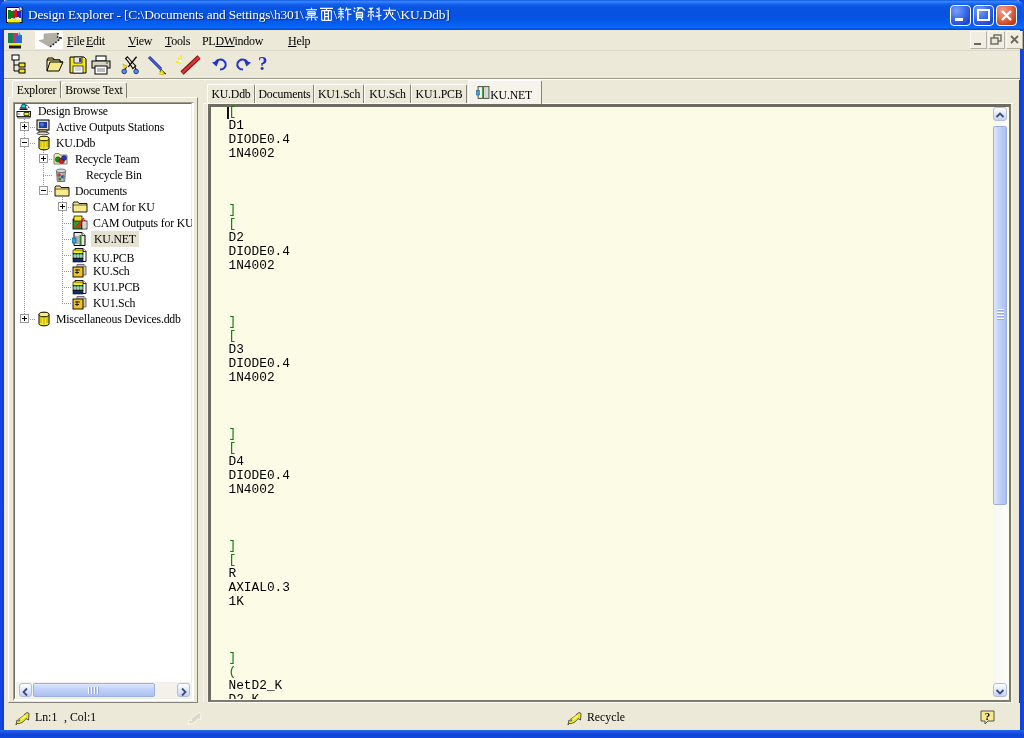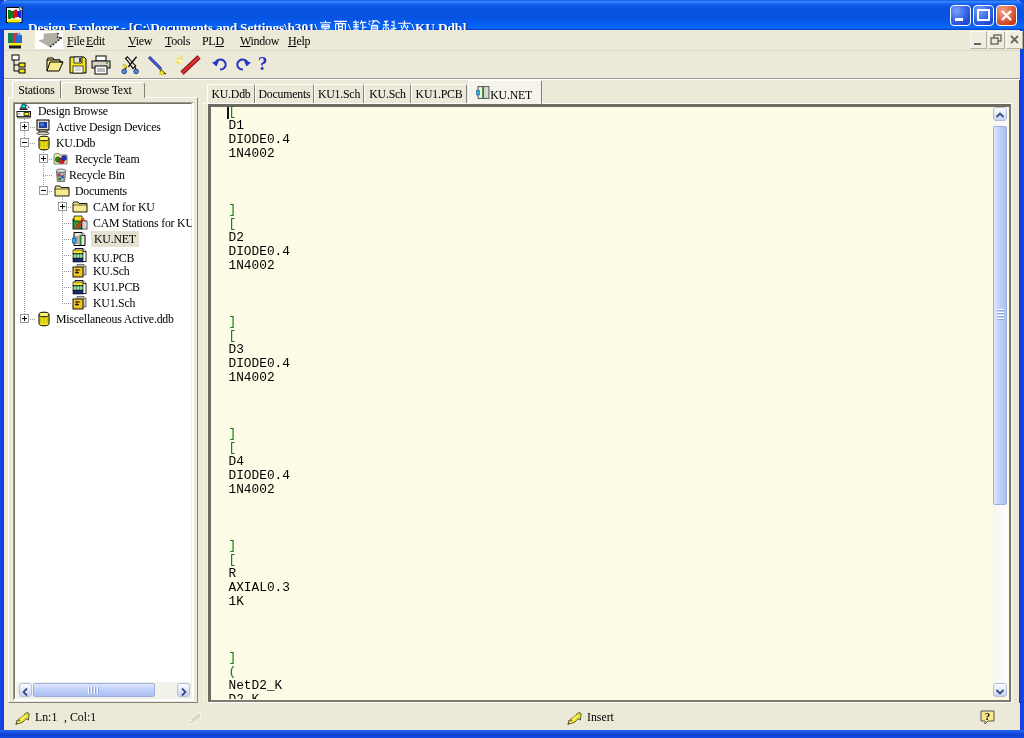--- a/index.html
+++ b/index.html
@@ -3,21 +3,21 @@
 *{margin:0;padding:0;box-sizing:border-box}
 html,body{width:1024px;height:738px;overflow:hidden}
 body{font-family:"Liberation Serif",serif;background:#ECE9D8;position:relative}
 .abs{position:absolute}
 
 #bL{left:0;top:0;width:4px;height:738px;background:linear-gradient(90deg,#1447E6,#0E3ED6)}
 #bR{right:0;top:0;width:5px;height:738px;background:linear-gradient(90deg,#0E3ED6,#1447E6)}
 
 #title{left:0;top:0;width:1024px;height:30px;border-radius:8px 8px 0 0;
 background:linear-gradient(180deg,#0b50dc 0%,#3585fb 4%,#2d7cf8 8%,#1560ec 14%,#0a54e2 24%,#0752e0 55%,#0659ea 72%,#0663f6 85%,#076afe 92%,#0a51d8 97%,#0040c0 100%)}
-#title .txt{position:absolute;left:28px;top:20px;color:#fff;font-weight:bold;font-size:13.4px;letter-spacing:-0.18px;white-space:nowrap;text-shadow:1px 1px 1px #03277c}
+#title .txt{position:absolute;left:28px;top:7px;color:#fff;font-weight:normal;font-size:13.4px;letter-spacing:-0.18px;white-space:nowrap;text-shadow:1px 1px 1px #03277c}
 .cjk{vertical-align:-2px}
 .cjk path{stroke:#fff;stroke-width:1.15;fill:none}
 .tbtn{position:absolute;top:5px;width:21px;height:21px;border-radius:4px;border:1px solid #fff}
 .tbtn svg{position:absolute;left:0;top:0}
 #btnMin{left:950px;background:radial-gradient(circle at 30% 25%,#7ba0f4,#3b6ced 45%,#1f47d0 80%,#2a55dd)}
 #btnMax{left:973px;background:radial-gradient(circle at 30% 25%,#7ba0f4,#3b6ced 45%,#1f47d0 80%,#2a55dd)}
 #btnCls{left:996px;background:radial-gradient(circle at 30% 25%,#f0a088,#e36b4d 45%,#c33a14 80%,#d04a22)}
 
 #menubar{left:4px;top:30px;width:1016px;height:21px;background:#ECE9D8}
 .mitem{position:absolute;top:3.5px;font-size:12px;letter-spacing:-0.3px;color:#000;white-space:nowrap}
@@ -27,21 +27,21 @@
 
 #toolbar{left:4px;top:51px;width:1016px;height:27px;background:#ECE9D8}
 .tico{position:absolute;top:3px;width:22px;height:22px}
 
 #groove1{left:4px;top:78px;width:1016px;height:1px;background:#9c9a8c}
 #groove2{left:4px;top:79px;width:1016px;height:1px;background:#fff}
 
 #lpane{left:8px;top:97px;width:190px;height:606px;background:#ECE9D8;border-top:1px solid #fff;border-left:1px solid #fff;border-right:1px solid #848279;border-bottom:1px solid #848279}
 .ltab{position:absolute;background:#ECE9D8;border-top:1px solid #fff;border-left:1px solid #fff;border-right:1px solid #848279;border-radius:3px 3px 0 0;font-size:11.8px;text-align:center;white-space:nowrap;letter-spacing:-0.2px}
 #ltab1{left:12px;top:80px;width:49px;height:18px;padding-top:2px;z-index:3}
-#ltab2{left:61px;top:82px;width:84px;height:16px;z-index:2}
+#ltab2{left:61px;top:82px;width:66px;height:16px;z-index:2}
 
 #tree{left:13px;top:102px;width:181px;height:599px;border:1px solid #fff;border-top-color:#9d9a8d;border-left-color:#9d9a8d;background:#fff}
 #treein{position:absolute;left:14px;top:103px;width:178px;height:596px;border:1px solid #f1efe2;border-top-color:#716f64;border-left-color:#716f64;background:#fff;overflow:hidden}
 .trow{position:absolute;left:0;font-size:11.8px;letter-spacing:-0.2px;white-space:nowrap;height:16px;line-height:16px}
 .pm{position:absolute;width:9px;height:9px;border:1px solid #9a9a9a;background:#fff}
 .pm i{position:absolute;background:#000}
 .pm .h{left:1px;top:3px;width:5px;height:1px}
 .pm .v{left:3px;top:1px;width:1px;height:5px}
 .ticon{position:absolute;width:16px;height:16px}
 .vdot{position:absolute;width:1px;background-image:linear-gradient(180deg,#9a9a9a 50%,transparent 50%);background-size:1px 2px}
@@ -130,21 +130,21 @@
     <svg width="28" height="18">
         <path d="M9 3 L23 2 L22.5 7 L27 6.5 L15 16 L4 9.5 L9 8.5 Z" fill="#b2b0a4" stroke="#98968a" stroke-width="0.5"></path>
         <path d="M23 2 L22.5 7 L27 6.5 L15 16" fill="none" stroke="#111" stroke-width="1.5" stroke-dasharray="1.5 1.8"></path>
       </svg>
   </div>
   <div class="mitem" style="left:63px"><u>F</u>ile</div>
   <div class="mitem" style="left:82px"><u>E</u>dit</div>
   <div class="mitem" style="left:124px"><u>V</u>iew</div>
   <div class="mitem" style="left:161px"><u>T</u>ools</div>
   <div class="mitem" style="left:198px">PL<u>D</u></div>
-  <div class="mitem" style="left:236px"><u>W</u>indow</div>
+  <div class="mitem" style="left:220px"><u>W</u>indow</div>
   <div class="mitem" style="left:284px"><u>H</u>elp</div>
   <div id="mdiMin"><svg width="15" height="15">
         <rect x="3" y="11" width="7" height="2" fill="#6a685e"></rect>
       </svg></div>
   <div id="mdiMax"><svg width="15" height="15">
         <rect x="5" y="3" width="7" height="6" fill="none" stroke="#6a685e" stroke-width="1.4"></rect>
         <rect x="2" y="6" width="7" height="6" fill="#ECE9D8" stroke="#6a685e" stroke-width="1.4"></rect>
       </svg></div>
   <div id="mdiCls"><svg width="15" height="15">
         <path d="M4 4 L11 11 M11 4 L4 11" stroke="#6a685e" stroke-width="1.8"></path>
@@ -203,21 +203,21 @@
     </svg>
   <svg class="tico" style="left:228px" viewBox="0 0 22 22">
       <path d="M15.5 8 C13 4.5 7.5 4.5 5.5 9 C4.5 12.5 7 15.5 11 15.5" fill="none" stroke="#2336c8" stroke-width="2"></path>
       <path d="M19 8.5 L12 6.5 L14.5 12.5 Z" fill="#2336c8"></path>
     </svg>
   <div class="abs" style="left:254px;top:2px;width:18px;height:21px;color:#2233cc;font-weight:bold;font-size:19px;font-family:'Liberation Serif',serif">?</div>
 </div>
 <div class="abs" id="groove1"></div>
 <div class="abs" id="groove2"></div>
 <div class="abs" id="lpane"></div>
-<div class="ltab" id="ltab1">Stations</div>
+<div class="ltab" id="ltab1">Explorer</div>
 <div class="ltab" id="ltab2">Browse Text</div>
 <div class="abs" id="tree"></div>
 <div class="abs" id="treein"></div>
 
 <div class="vdot" style="left:24px;top:119px;height:196px"></div>
 <div class="vdot" style="left:43px;top:150px;height:36px"></div>
 <div class="vdot" style="left:62px;top:197px;height:106px"></div>
 <div class="hdot" style="left:30px;top:127px;width:5px"></div>
 <div class="hdot" style="left:30px;top:143px;width:5px"></div>
 <div class="hdot" style="left:49px;top:159px;width:4px"></div>
@@ -340,33 +340,33 @@
     <rect x="1" y="4" width="10" height="10" fill="#f0c224" stroke="#000" stroke-width="0.9"></rect>
     <path d="M3 7 H8 M3 9.5 L7 9.5 M5 6 V11" stroke="#222" stroke-width="1"></path>
   </svg>
 <svg class="ticon" style="left:36px;top:311px" viewBox="0 0 16 16">
     <path d="M3 3.5 L3 12.5 A5 2.3 0 0 0 13 12.5 L13 3.5 Z" fill="#f5e620" stroke="#000" stroke-width="1"></path>
     <ellipse cx="8" cy="3.5" rx="5" ry="2.3" fill="#faf27a" stroke="#000" stroke-width="1"></ellipse>
     <path d="M5 5.6 V12 M8 6.2 V13 M11 5.6 V12" stroke="#b8a800" stroke-width="1" fill="none"></path>
   </svg>
 
 <div class="trow" style="left:38px;top:103px">Design Browse</div>
-<div class="trow" style="left:56px;top:119px">Active Design Devices</div>
+<div class="trow" style="left:56px;top:119px">Active Outputs Stations</div>
 <div class="trow" style="left:56px;top:135px">KU.Ddb</div>
 <div class="trow" style="left:75px;top:151px">Recycle Team</div>
-<div class="trow" style="left:69px;top:167px">Recycle Bin</div>
+<div class="trow" style="left:86px;top:167px">Recycle Bin</div>
 <div class="trow" style="left:75px;top:183px">Documents</div>
 <div class="trow" style="left:93px;top:199px">CAM for KU</div>
-<div class="trow" style="left:93px;top:215px;width:99px;overflow:hidden">CAM Stations for KU</div>
+<div class="trow" style="left:93px;top:215px;width:99px;overflow:hidden">CAM Outputs for KU</div>
 <div class="trow selrow" style="left:91px;top:231px;padding:0 3px">KU.NET</div>
 <div class="trow" style="left:93px;top:250px">KU.PCB</div>
 <div class="trow" style="left:93px;top:263px">KU.Sch</div>
 <div class="trow" style="left:93px;top:279px">KU1.PCB</div>
 <div class="trow" style="left:93px;top:295px">KU1.Sch</div>
-<div class="trow" style="left:56px;top:311px">Miscellaneous Active.ddb</div>
+<div class="trow" style="left:56px;top:311px">Miscellaneous Devices.ddb</div>
 <div class="abs" id="lhsb">
   <div class="sbBtn" style="left:3px;top:1px;width:13px;height:14px"><svg width="11" height="12">
         <path class="chev" d="M7 2.5 L3.5 6 L7 9.5"></path>
       </svg></div>
   <div class="sbThumbH" style="left:17px;top:1px;width:122px;height:14px">
     <div class="gripH" style="left:55px"></div>
       <div class="gripH" style="left:58px"></div>
       <div class="gripH" style="left:61px"></div>
       <div class="gripH" style="left:64px"></div>
   </div>
@@ -462,21 +462,21 @@
     </svg>
   <div class="sbtxt" style="left:31px">Ln:1</div>
   <div class="sbtxt" style="left:60px">, Col:1</div>
   <svg class="abs" style="left:183px;top:8px" width="18" height="16" viewBox="0 0 18 16">
       <path d="M1 14 L2 9 C3 10 4 10 5 9.5 L3.5 8 L12 1.5 L14 2.5 L13.5 9 L11 7.5 C9 11 5 13 2 12.5 Z" fill="#dbd8c9" stroke="#fbfaf4" stroke-width="0.9"></path>
     </svg>
   <svg class="abs" style="left:563px;top:8px" width="18" height="16" viewBox="0 0 18 16">
       <path d="M1 14 L2 9 C3 10 4 10 5 9.5 L3.5 8 L12 1.5 L14 2.5 L13.5 9 L11 7.5 C9 11 5 13 2 12.5 Z" fill="#f2ea18" stroke="#444" stroke-width="0.9"></path>
       <path d="M4 7 L9 3.5 M5.5 9 L11 5" stroke="#fff" stroke-width="0.7"></path>
     </svg>
-  <div class="sbtxt" style="left:583px">Insert</div>
+  <div class="sbtxt" style="left:583px">Recycle</div>
   <div class="abs" style="left:975px;top:6px;width:17px;height:17px">
     <svg width="17" height="17" viewBox="0 0 17 17">
         <path d="M2 2 L15 2 L15 12 L9 12 L6 15 L6 12 L2 12 Z" fill="#f7e98c" stroke="#555"></path>
         <text x="8.5" y="11" text-anchor="middle" font-family="Liberation Serif" font-size="11" font-weight="bold" fill="#000">?</text>
       </svg>
   </div>
 </div>
 <div class="abs" id="bluebottom"></div>
 
 </body></html>

